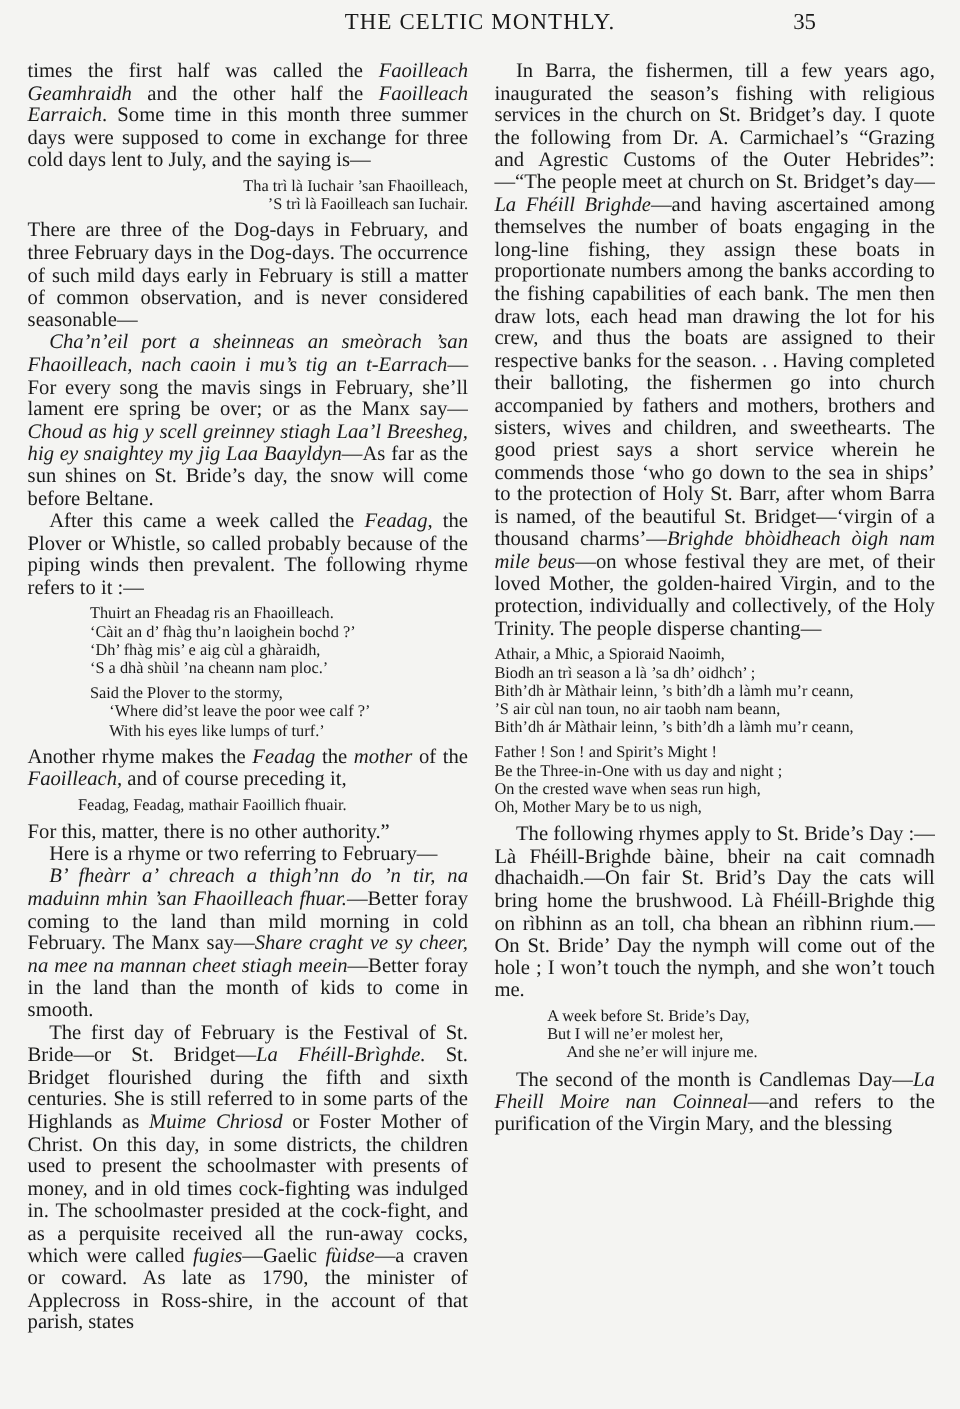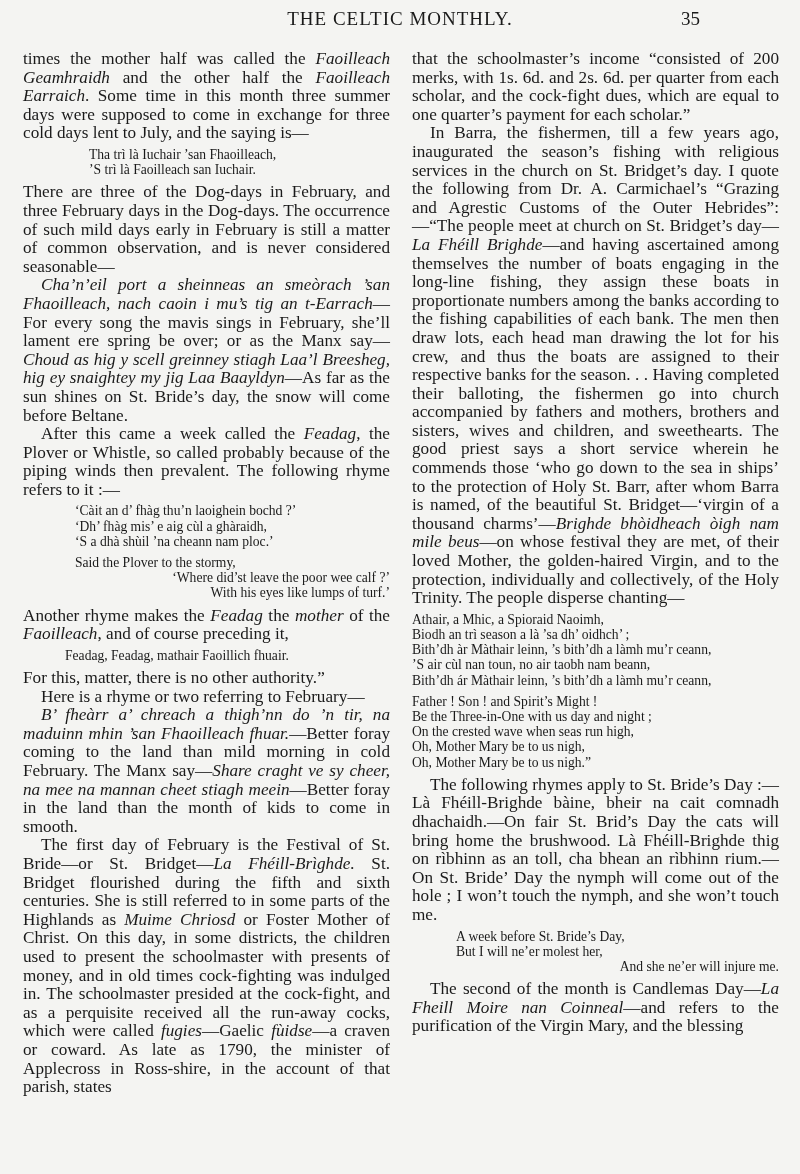--- a/index.html
+++ b/index.html
@@ -11,72 +11,73 @@
       position: relative;
     }
     .header {
       position: absolute; top: 6px; left: 0; width: 708px; height: 28px;
     }
     .header .title {
       position: absolute; left: 0; width: 800px; text-align: center; top: 2px;
       font-family: "Liberation Serif", serif; font-size: 19px; letter-spacing: 1px;
     }
     .header .pageno {
-      position: absolute; right: 8px; top: 2px;
+      position: absolute; right: 28px; top: 2px;
       font-family: "Liberation Serif", serif; font-size: 19px;
     }
     .col {
       position: absolute; top: 50px; width: 367px;
       font-family: "Liberation Serif", serif;
       font-size: 17.2px; line-height: 18.6px;
       text-align: justify;
     }
     .col.left { left: 23px; }
     .col.right { left: 412px; }
     .col p { margin: 0; }
     .col p.indent { text-indent: 18px; }
     .col i { font-style: italic; }
     .verse {
       font-size: 13.6px; line-height: 15.2px; text-align: left;
       margin: 4px 0 6px 0;
     }
     .verse .line { display: block; white-space: nowrap; }
-    .verse .ind { padding-left: 16px; text-align: right; }
-    .v1 { padding-left: 66px; }
+    .verse .ind { padding-left: 16px; }
+    .v1 { padding-left: 66px; text-align: right; }
     .v2 { padding-left: 52px; }
     .v3 { padding-left: 42px; }
     .v4 { padding-left: 0px; }
     .v5 { padding-left: 44px; }
     .stanza { margin-bottom: 6px; }
   </style>
 </head>
 <body>
 
 <div class="header">
   <div class="title">THE CELTIC MONTHLY.</div>
   <div class="pageno">35</div>
 </div>
 
 <div class="col left">
   <p>
-    <span>times the mother half was called the </span><i>Faoilleach Geamhraidh</i><span> and the other half the </span><i>Faoilleach Earraich</i><span>. Some time in this month three summer days were supposed to come in exchange for three cold days lent to July, and the saying is—</span>
+    <span>times the first half was called the </span><i>Faoilleach Geamhraidh</i><span> and the other half the </span><i>Faoilleach Earraich</i><span>. Some time in this month three summer days were supposed to come in exchange for three cold days lent to July, and the saying is—</span>
   </p>
   <div class="verse v1">
     <span class="line">Tha trì là Iuchair ’san Fhaoilleach,</span>
     <span class="line">’S trì là Faoilleach san Iuchair.</span>
   </div>
   <p>There are three of the Dog-days in February, and three February days in the Dog-days. The occurrence of such mild days early in February is still a matter of common observation, and is never considered seasonable—</p>
   <p class="indent">
     <i>Cha’n’eil port a sheinneas an smeòrach ’san Fhaoilleach, nach caoin i mu’s tig an t-Earrach</i><span>—For every song the mavis sings in February, she’ll lament ere spring be over; or as the Manx say—</span><i>Choud as hig y scell greinney stiagh Laa’l Breesheg, hig ey snaightey my jig Laa Baayldyn</i><span>—As far as the sun shines on St. Bride’s day, the snow will come before Beltane.</span>
   </p>
   <p class="indent">
     <span>After this came a week called the </span><i>Feadag</i><span>, the Plover or Whistle, so called probably because of the piping winds then prevalent. The following rhyme refers to it :—</span>
   </p>
   <div class="verse v2">
     <div class="stanza">
+      <span class="line">Thuirt an Fheadag ris an Fhaoilleach.</span>
       <span class="line">‘Càit an d’ fhàg thu’n laoighein bochd ?’</span>
       <span class="line">‘Dh’ fhàg mis’ e aig cùl a ghàraidh,</span>
       <span class="line">‘S a dhà shùil ’na cheann nam ploc.’</span>
     </div>
     <div class="stanza">
       <span class="line">Said the Plover to the stormy,</span>
       <span class="line ind">‘Where did’st leave the poor wee calf ?’</span>
       <span class="line ind">With his eyes like lumps of turf.’</span>
     </div>
   </div>
@@ -90,38 +91,36 @@
   <p class="indent">Here is a rhyme or two referring to February—</p>
   <p class="indent">
     <i>B’ fheàrr a’ chreach a thigh’nn do ’n tir, na maduinn mhin ’san Fhaoilleach fhuar.</i><span>—Better foray coming to the land than mild morning in cold February.  The Manx say—</span><i>Share craght ve sy cheer, na mee na mannan cheet stiagh meein</i><span>—Better foray in the land than the month of kids to come in smooth.</span>
   </p>
   <p class="indent">
     <span>The first day of February is the Festival of St. Bride—or St. Bridget—</span><i>La Fhéill-Brìghde.</i><span> St. Bridget flourished during the fifth and sixth centuries.  She is still referred to in some parts of the Highlands as </span><i>Muime Chriosd</i><span> or Foster Mother of Christ.  On this day, in some districts, the children used to present the schoolmaster with presents of money, and in old times cock-fighting was indulged in.  The schoolmaster presided at the cock-fight, and as a perquisite received all the run-away cocks, which were called </span><i>fugies</i><span>—Gaelic </span><i>fùidse</i><span>—a craven or coward. As late as 1790, the minister of Applecross in Ross-shire, in the account of that parish, states</span>
   </p>
 </div>
 
 <div class="col right">
-  <p>that the schoolmaster’s income “consisted of 200 merks, with 1s. 6d. and 2s. 6d. per quarter from each scholar, and the cock-fight dues, which are equal to one quarter’s payment for each scholar.”</p>
   <p class="indent">
     <span>In Barra, the fishermen, till a few years ago, inaugurated the season’s fishing with religious services in the church on St. Bridget’s day.  I quote the following from Dr. A. Carmichael’s “Grazing and Agrestic Customs of the Outer Hebrides”:—“The people meet at church on St. Bridget’s day—</span><i>La Fhéill Brighde</i><span>—and having ascertained among themselves the number of boats engaging in the long-line fishing, they assign these boats in proportionate numbers among the banks according to the fishing capabilities of each bank.  The men then draw lots, each head man drawing the lot for his crew, and thus the boats are assigned to their respective banks for the season.  .  .  Having completed their balloting, the fishermen go into church accompanied by fathers and mothers, brothers and sisters, wives and children, and sweethearts.  The good priest says a short service wherein he commends those ‘who go down to the sea in ships’ to the protection of Holy St. Barr, after whom Barra is named, of the beautiful St. Bridget—‘virgin of a thousand charms’—</span><i>Brighde bhòidheach òigh nam mile beus</i><span>—on whose festival they are met, of their loved Mother, the golden-haired Virgin, and to the protection, individually and collectively, of the Holy Trinity.  The people disperse chanting—</span>
   </p>
   <div class="verse v4">
     <div class="stanza">
       <span class="line">Athair, a Mhic, a Spioraid Naoimh,</span>
       <span class="line">Biodh an trì season a là ’sa dh’ oidhch’ ;</span>
       <span class="line">Bith’dh àr Màthair leinn, ’s bith’dh a làmh mu’r ceann,</span>
       <span class="line">’S air cùl nan toun, no air taobh nam beann,</span>
       <span class="line">Bith’dh ár Màthair leinn, ’s bith’dh a làmh mu’r ceann,</span>
     </div>
     <div class="stanza">
       <span class="line">Father ! Son ! and Spirit’s Might !</span>
       <span class="line">Be the Three-in-One with us day and night ;</span>
       <span class="line">On the crested wave when seas run high,</span>
       <span class="line">Oh, Mother Mary be to us nigh,</span>
-      <span class="line">Oh, Mother Mary be to us nigh.”</span>
     </div>
   </div>
   <p class="indent">The following rhymes apply to St. Bride’s Day :—Là Fhéill-Brighde bàine, bheir na cait comnadh dhachaidh.—On fair St. Brid’s Day the cats will bring home the brushwood.  Là Fhéill-Brighde thig on rìbhinn as an toll, cha bhean an rìbhinn rium.—On St. Bride’ Day the nymph will come out of the hole ; I won’t touch the nymph, and she won’t touch me.</p>
   <div class="verse v5">
     <div class="stanza">
       <span class="line">A week before St. Bride’s Day,</span>
       <span class="line">But I will ne’er molest her,</span>
       <span class="line ind">And she ne’er will injure me.</span>
     </div>
   </div>

